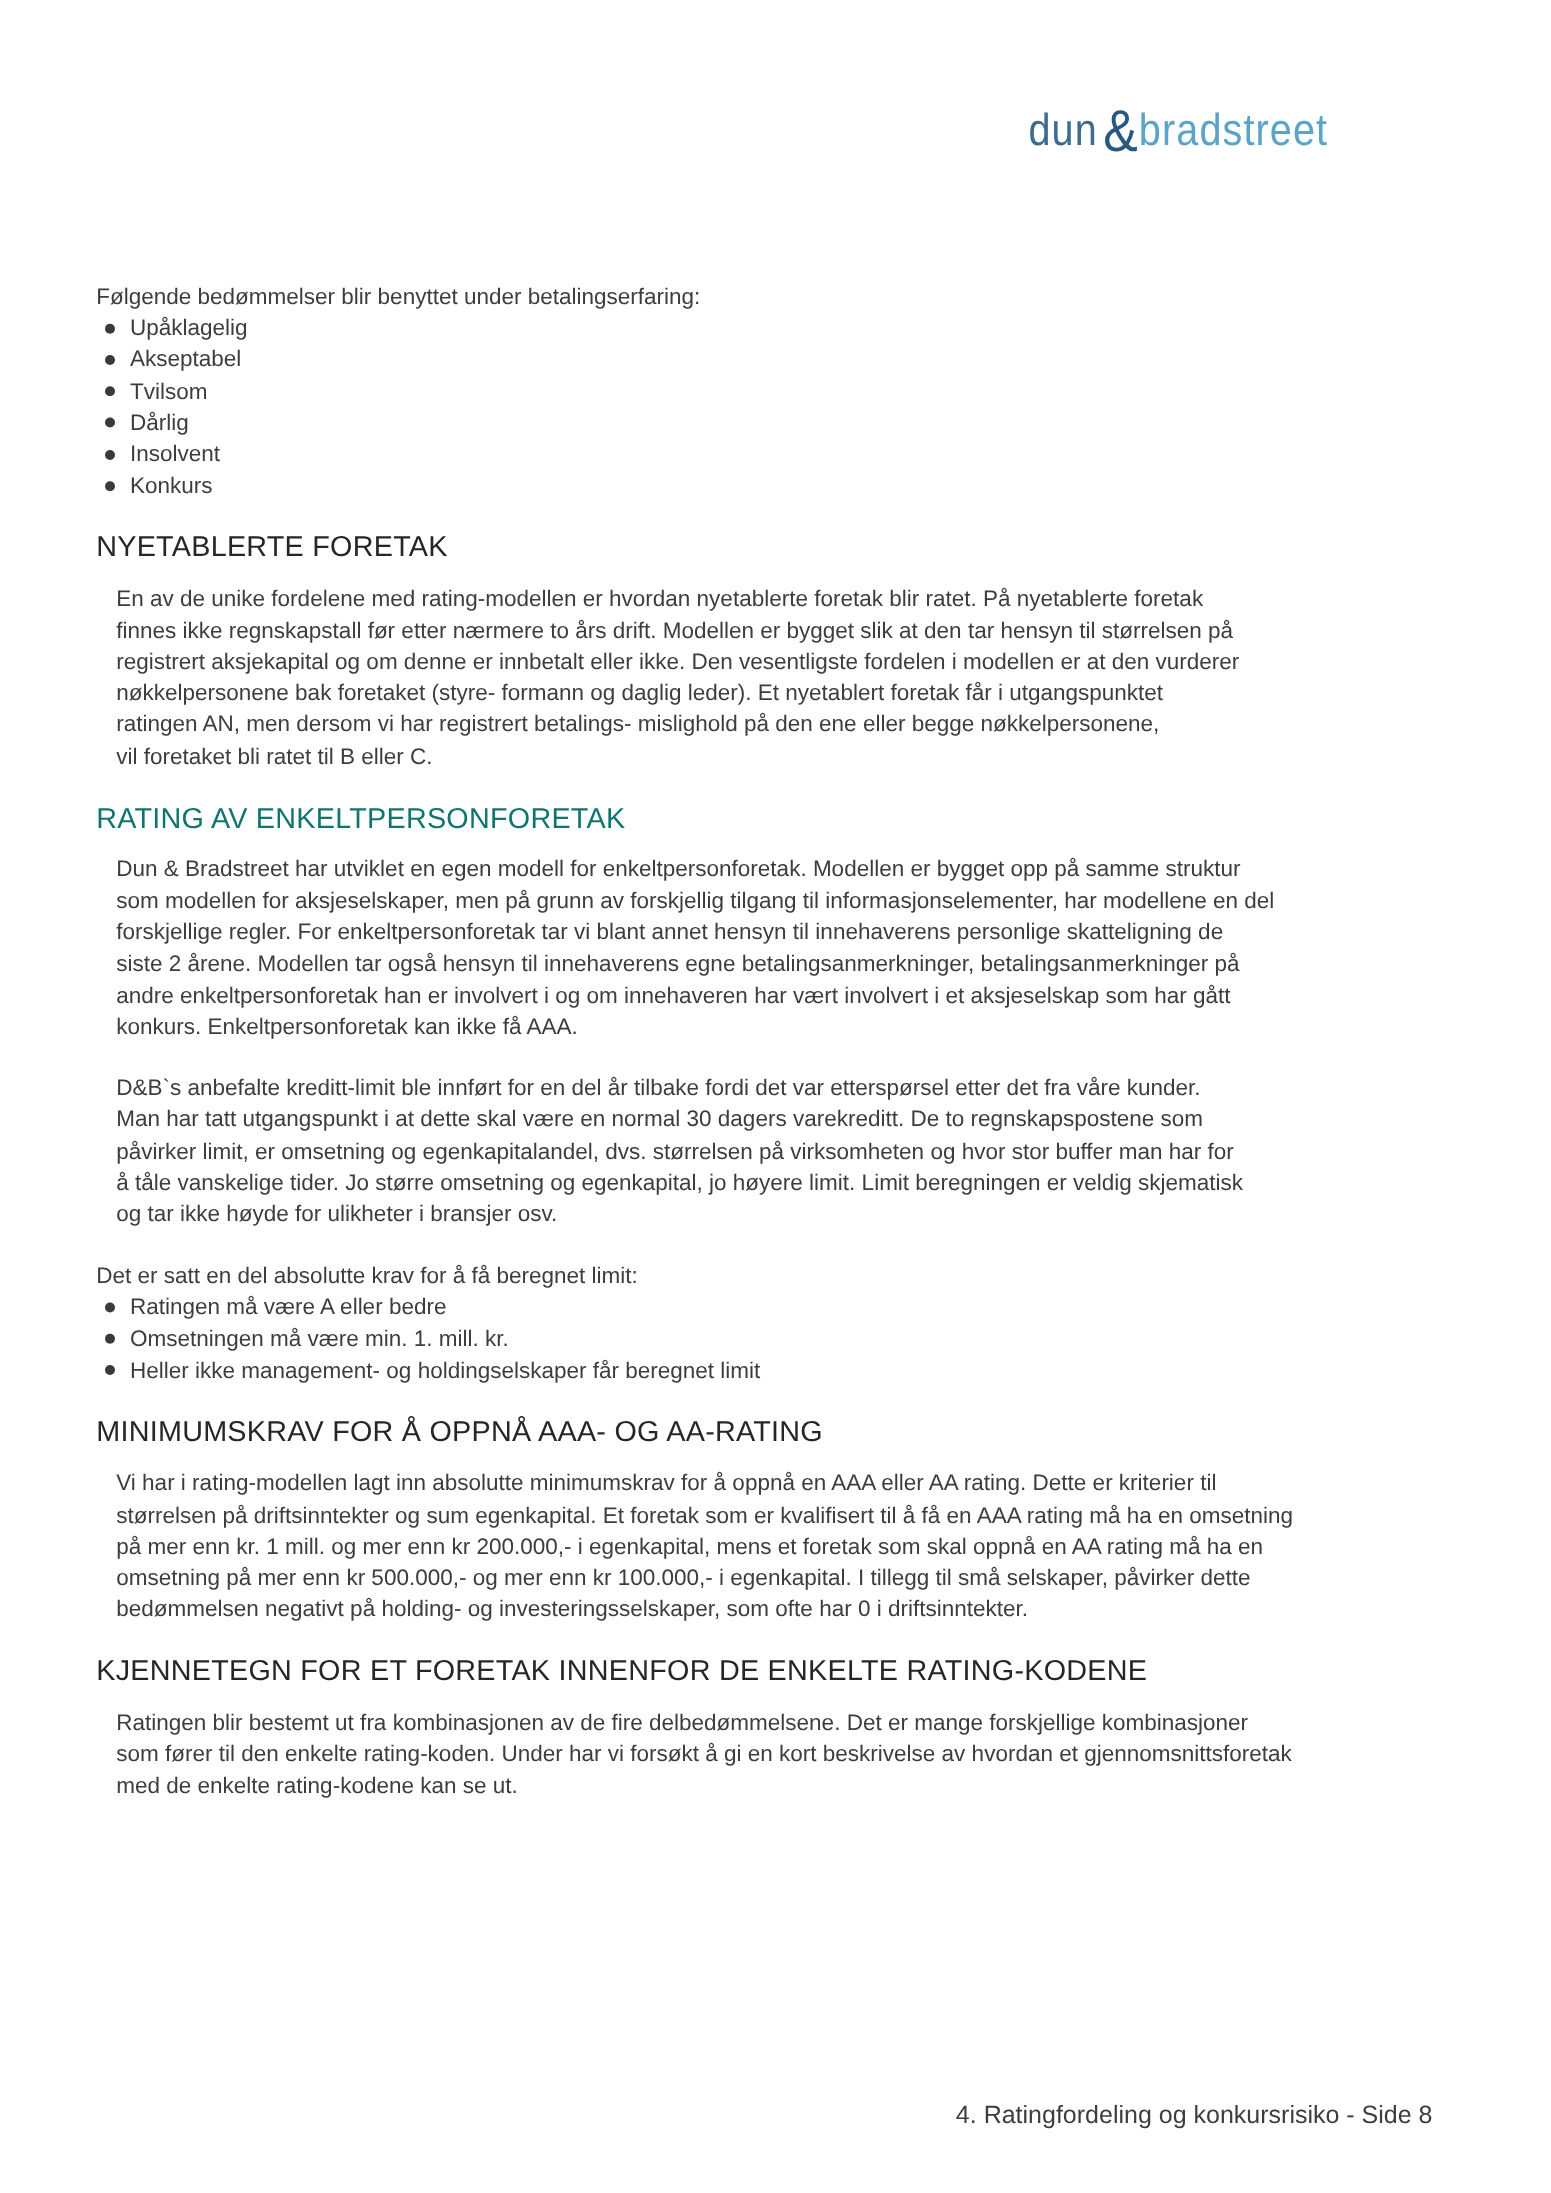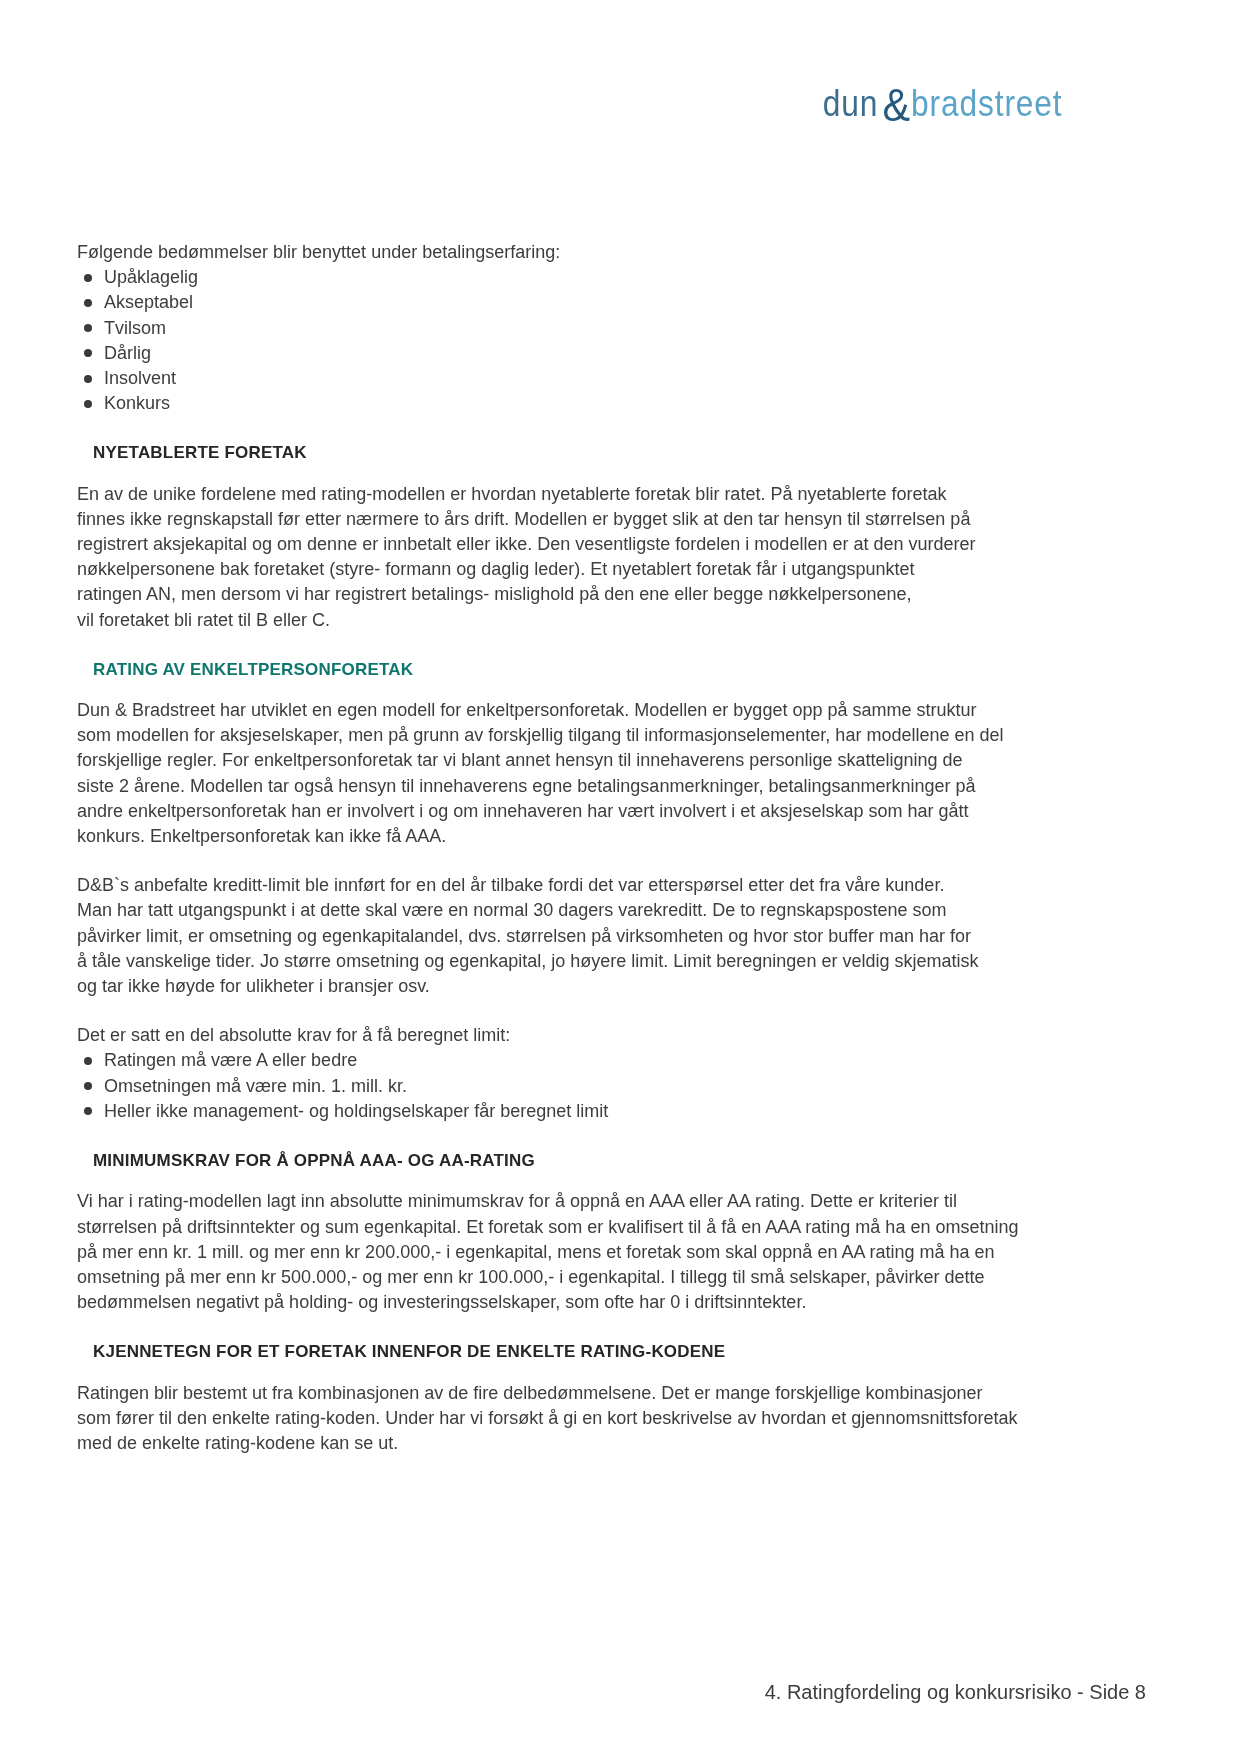--- a/index.html
+++ b/index.html
@@ -18,28 +18,28 @@
   }
   .logo .w1 { font-size:36px; letter-spacing:1px; color:#3d6c8d; }
   .logo .amp {
     font-size:47px; color:#27597e; line-height:1;
     margin:0 1px 0 5px; position:relative; top:1px;
   }
   .logo .w2 { font-size:36px; letter-spacing:1px; color:#5ba4c7; }
 
   
   .content {
-    position:absolute; left:77px; top:240px; right:55px;
+    position:absolute; left:77px; top:225px; right:55px;
     color:#3d3d3f; font-size:18px; line-height:25.2px;
   }
   .block { margin:0 0 24px 0; }
-  .lines { white-space:pre-line; margin:0; }
+  .lines { white-space:pre-line; margin:16px; }
   h2.heading {
-    font-size:17px; line-height:25.2px; font-weight:bold;
-    color:#262626; margin:16px; letter-spacing:0.2px;
+    font-size:23px; line-height:25.2px; font-weight:normal;
+    color:#262626; margin:0; letter-spacing:0.2px;
   }
   ul.bullets { list-style:none; margin:0; padding:0; }
   ul.bullets li { position:relative; padding-left:27px; }
   ul.bullets li::before {
     content:""; position:absolute; left:7px; top:8.5px;
     width:8px; height:8px; border-radius:50%; background:#3a3a3c;
   }
 
   
   .footer {

